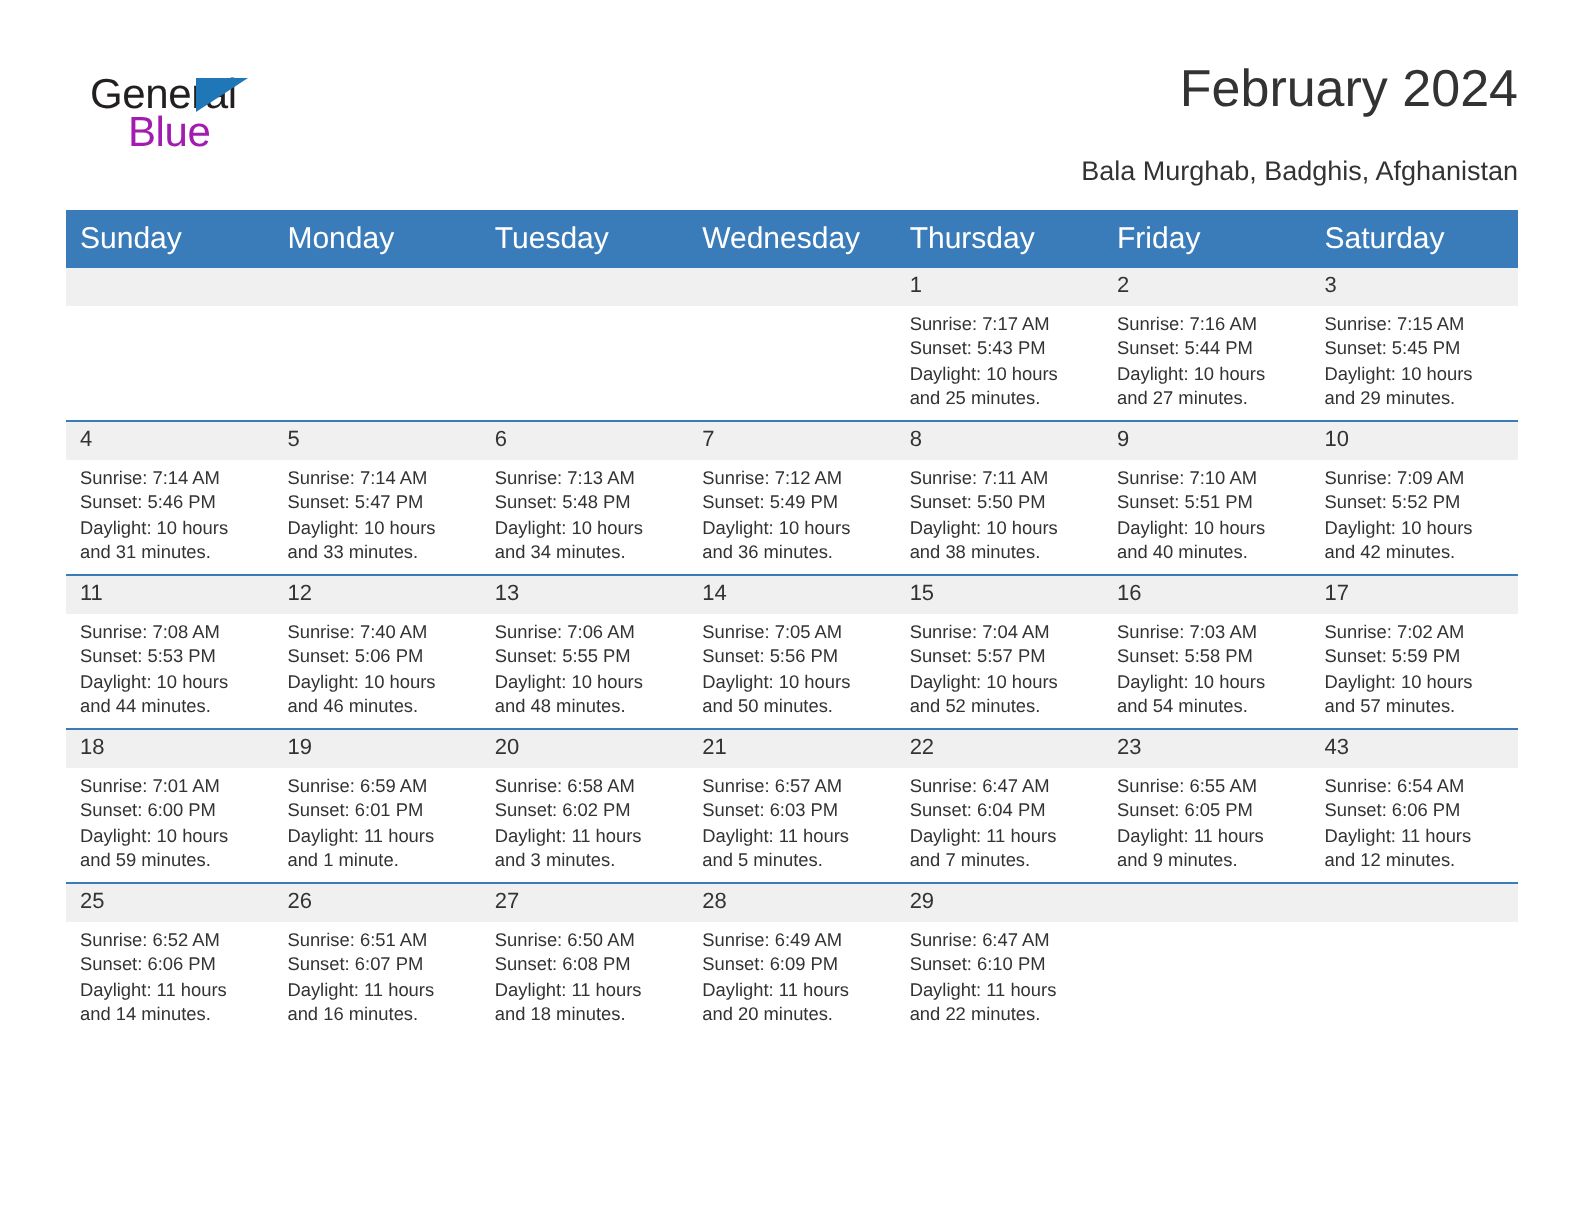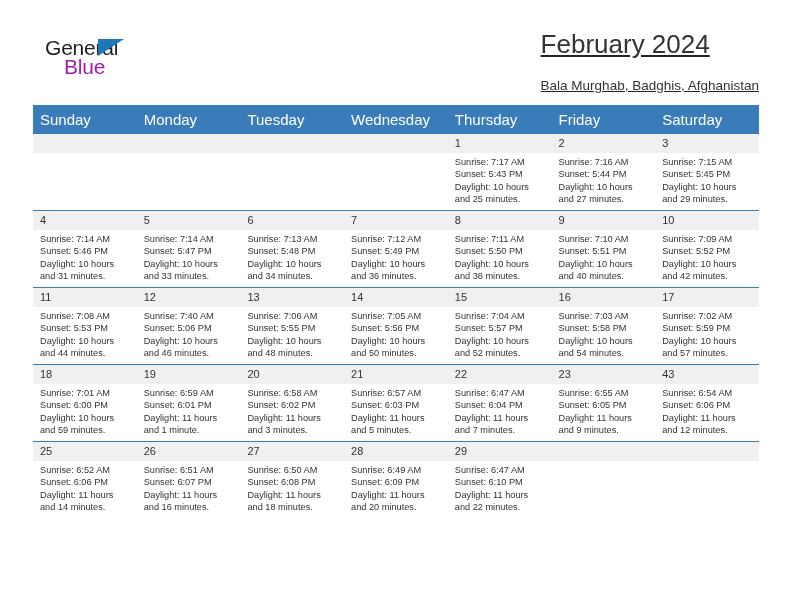--- a/index.html
+++ b/index.html
@@ -63,22 +63,21 @@
     font-size: 21px;
     letter-spacing: -0.2px;
     color: #a21caf;
     font-family: "Liberation Sans", sans-serif;
   }
 
   .title-block {
     position: absolute;
     right: 0;
     top: 0;
-    text-align: left;
-    text-decoration: underline;
+    text-align: right;
   }
   .cal-title {
     font-size: 26px;
     color: #333333;
     line-height: 32px;
     white-space: nowrap;
   }
   .cal-subtitle {
     font-size: 13.5px;
     color: #333333;

